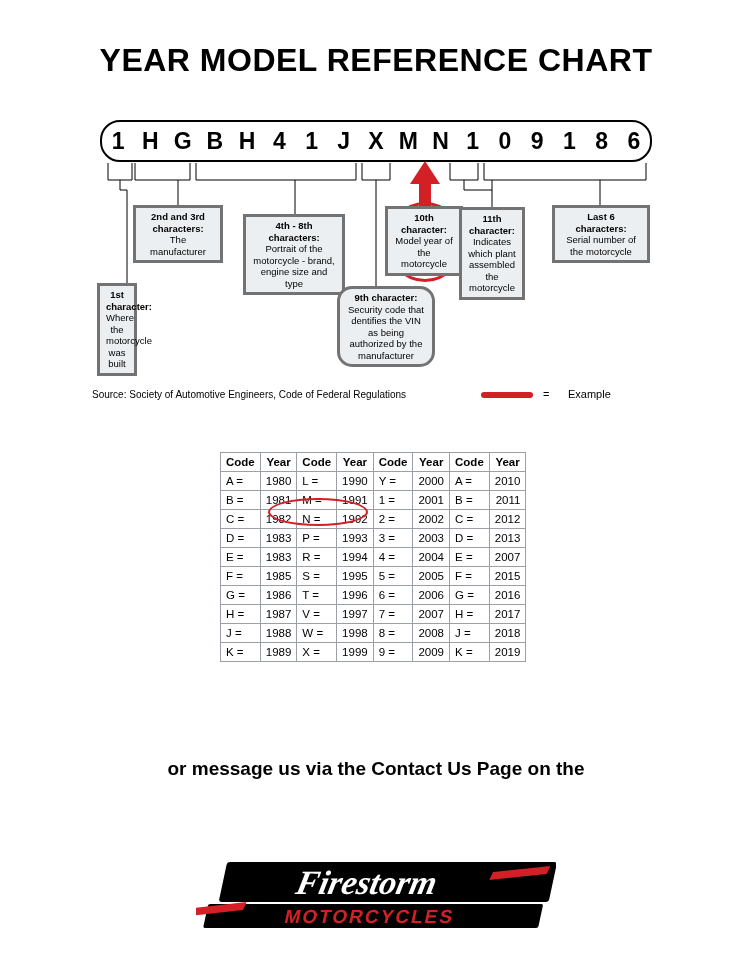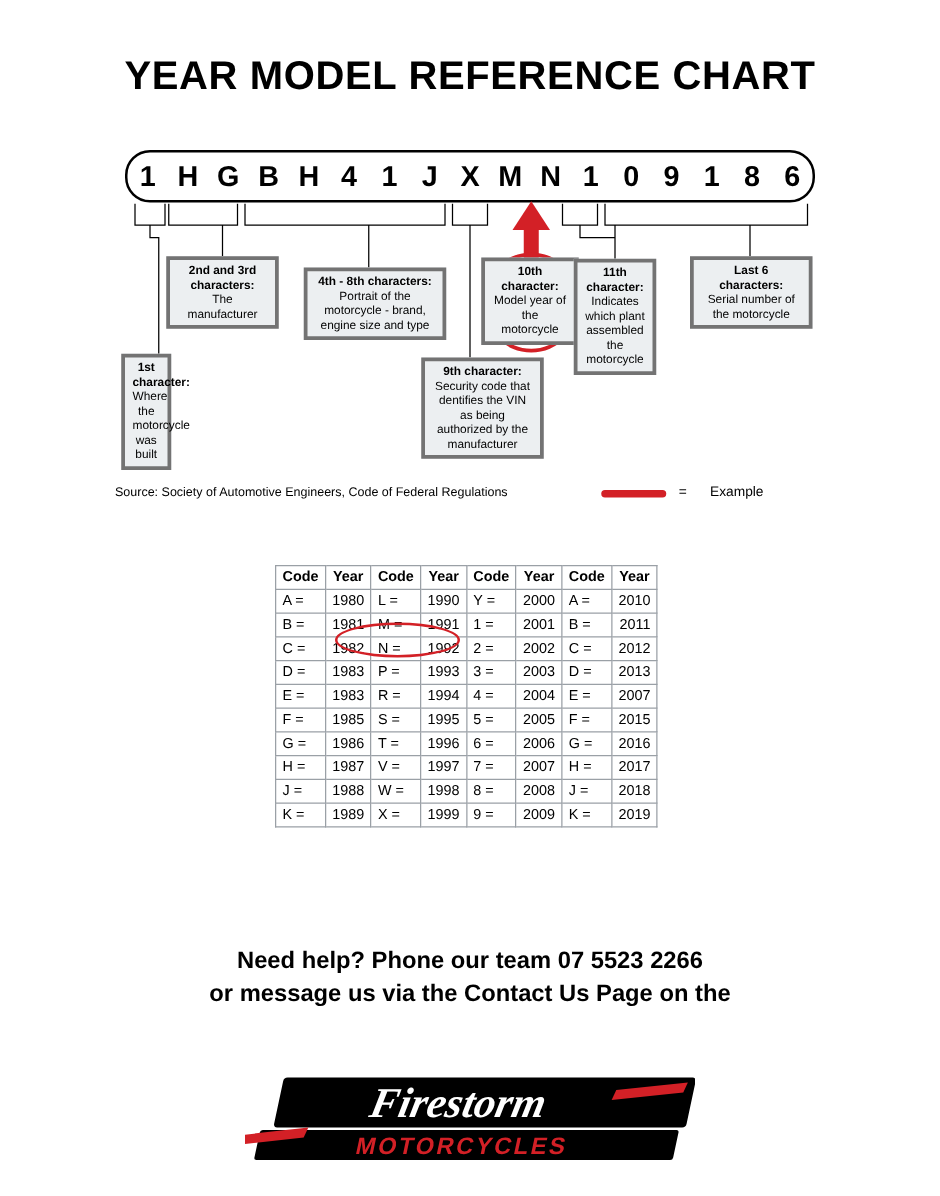--- a/index.html
+++ b/index.html
@@ -69,22 +69,22 @@
     text-align: center;
     font-size: 9.5px;
     line-height: 11.5px;
     padding: 3px 6px;
     color: #000;
   }
   .callout b { font-weight: bold; }
 
   #callout-1st   { left: 97px;  top: 283px; width: 40px;  }
   #callout-2nd3rd{ left: 133px; top: 205px; width: 90px;  }
-  #callout-4th8th{ left: 243px; top: 214px; width: 114px; }
-  #callout-9th   { left: 337px; top: 286px; width: 98px;  }
+  #callout-4th8th{ left: 243px; top: 214px; width: 102px; }
+  #callout-9th   { left: 337px; top: 286px; width: 98px; border-radius: 15px;  }
   #callout-10th  { left: 385px; top: 206px; width: 78px;  }
   #callout-11th  { left: 459px; top: 207px; width: 66px;  }
   #callout-last6 { left: 552px; top: 205px; width: 98px;  }
 
   
   .vin-circle {
     position: absolute;
     left: 386px;
     top: 202px;
     width: 78px;
@@ -387,21 +387,20 @@
       <td class="y">2009</td>
       <td class="c">K =</td>
       <td class="y">2019</td>
     </tr>
   </tbody>
 </table>
 
 <div class="table-circle"></div>
 
 <div class="help">
-  <div>Need help?  Phone our team 07 5523 2266</div>
   <div>or message us via the Contact Us Page on the</div>
 </div>
 
 <svg class="logo" viewBox="0 0 360 78">
   <g transform="skewX(-12)">
     <rect x="32" y="4" width="330" height="40" rx="3" fill="#000"></rect>
     <rect x="22" y="46" width="335" height="24" rx="2" fill="#000"></rect>
   </g>
   <text x="176" y="36" text-anchor="middle" font-family="'Liberation Serif', serif" font-size="34" font-style="italic" font-weight="bold" fill="#ffffff" transform="skewX(-12)">Firestorm</text>
   <text x="186" y="65" text-anchor="middle" font-family="'Liberation Sans', sans-serif" font-size="19" font-weight="bold" letter-spacing="2" fill="#d32026" transform="skewX(-12)">MOTORCYCLES</text>

